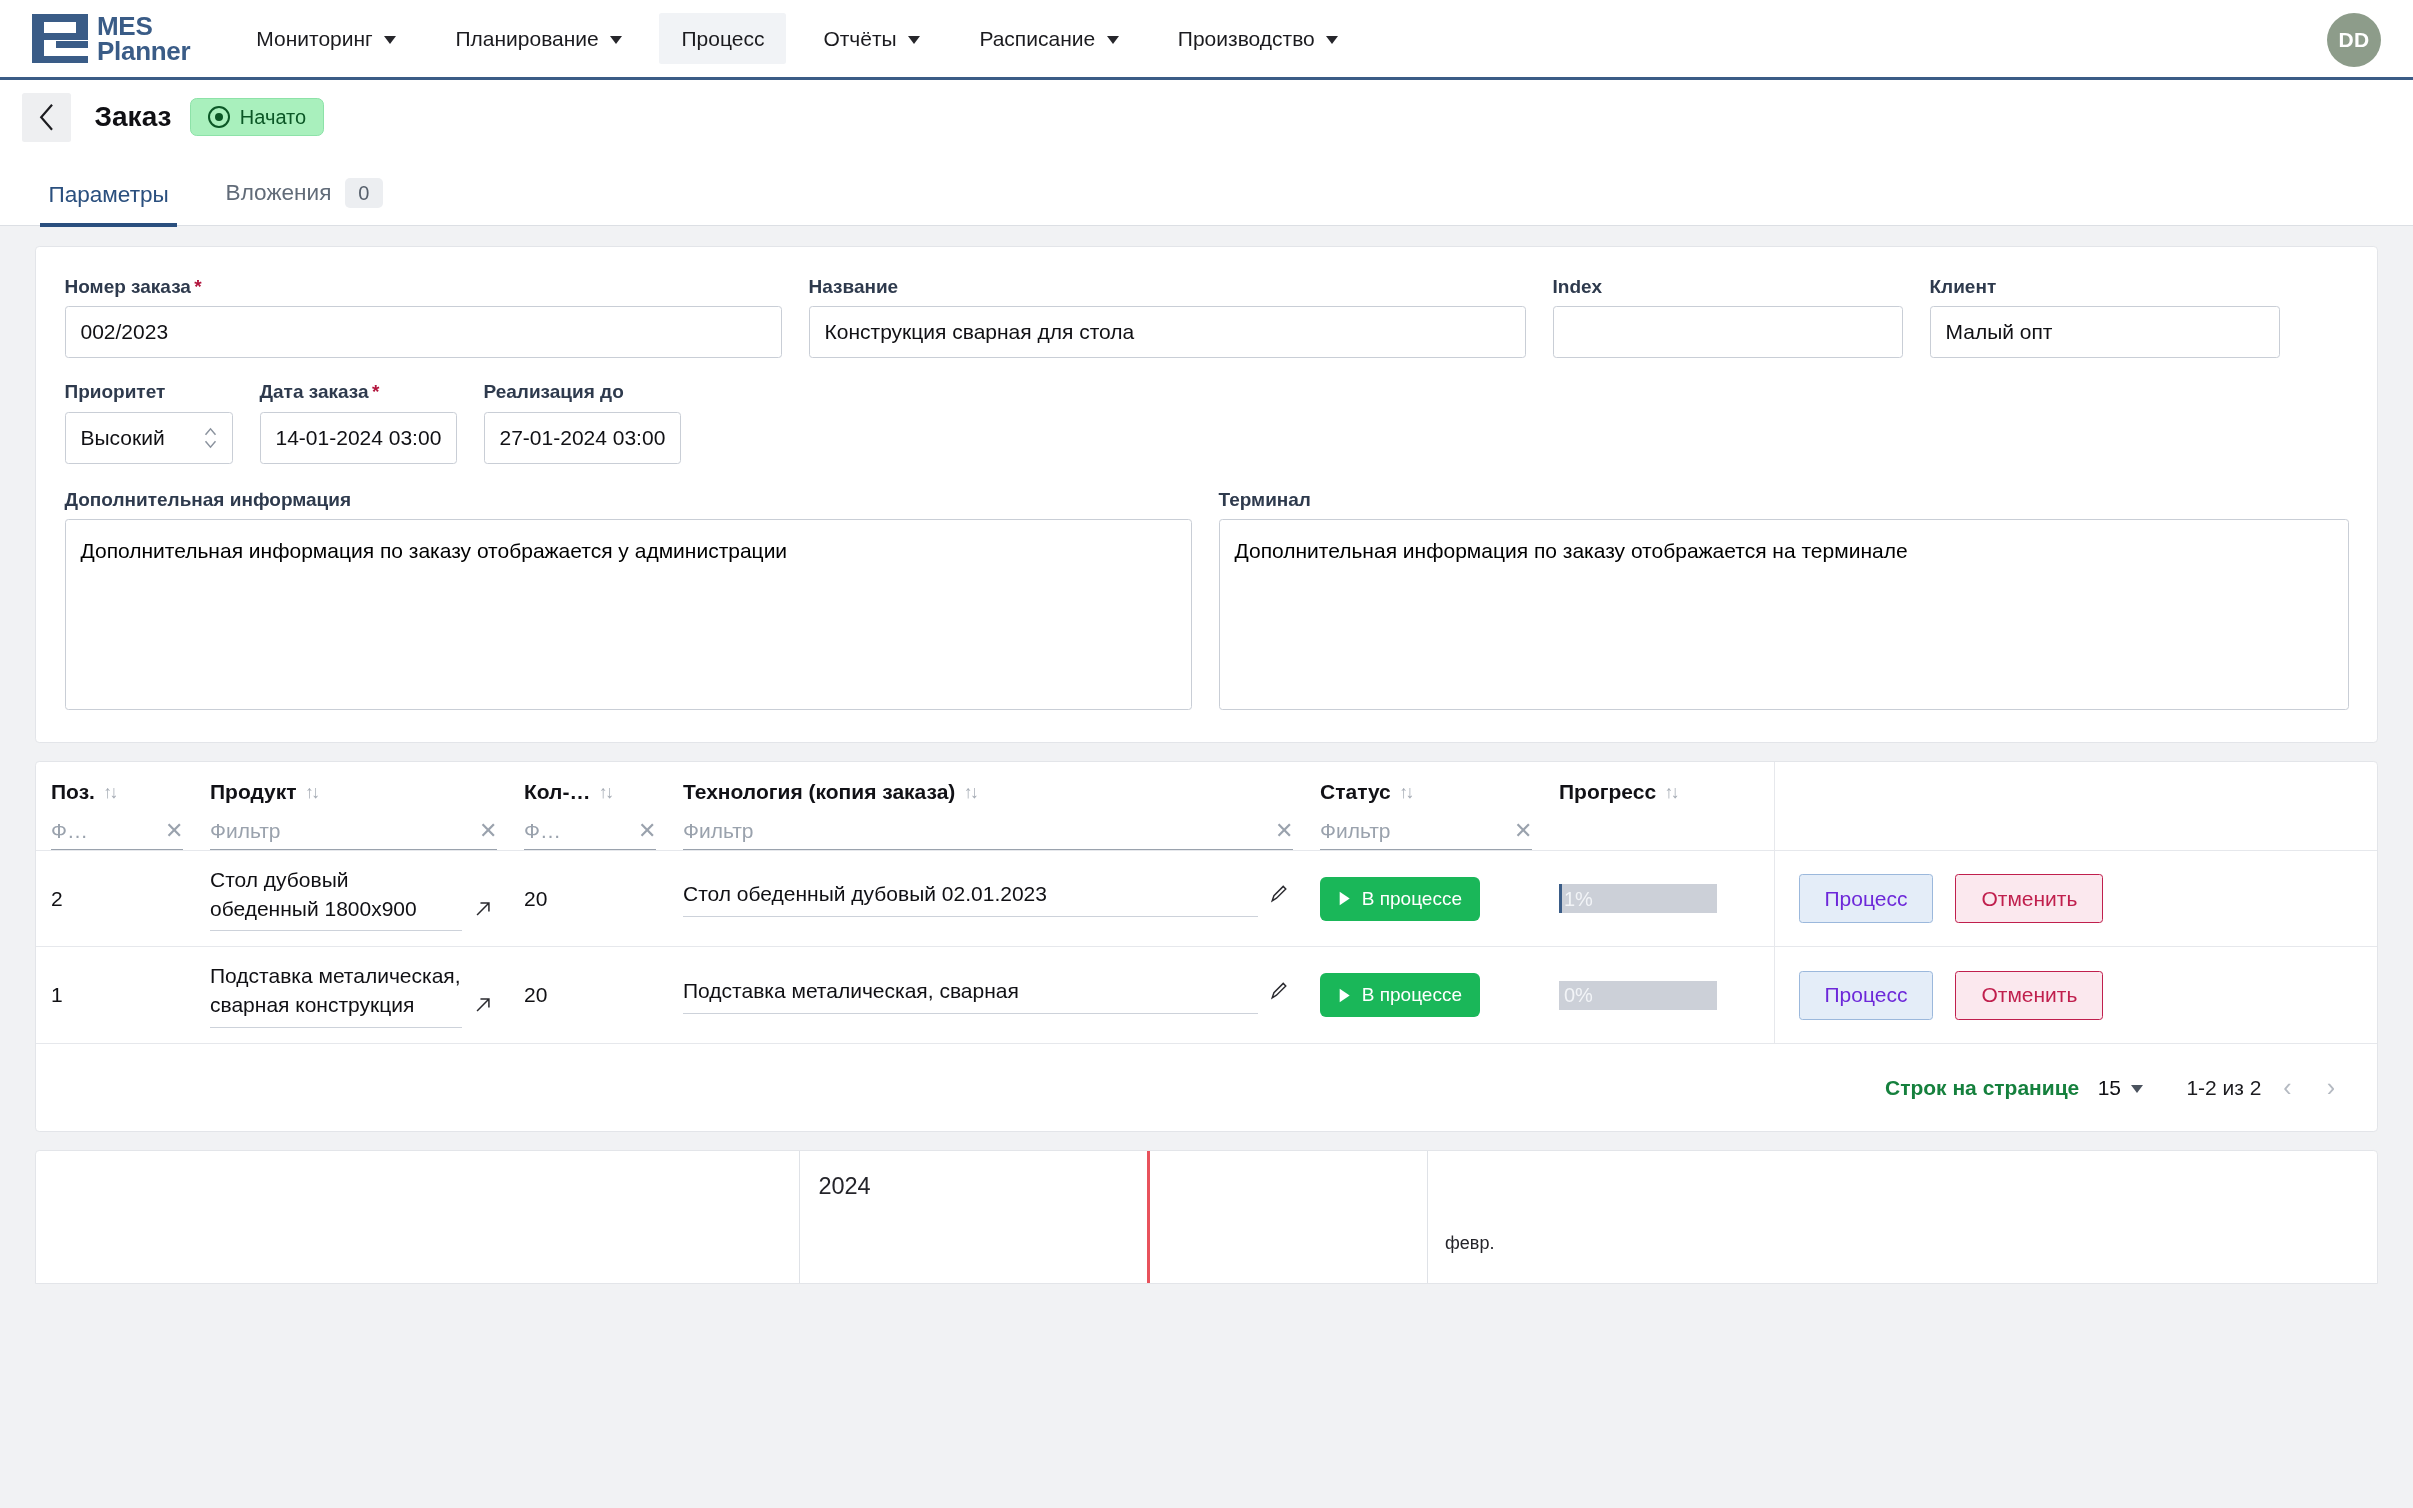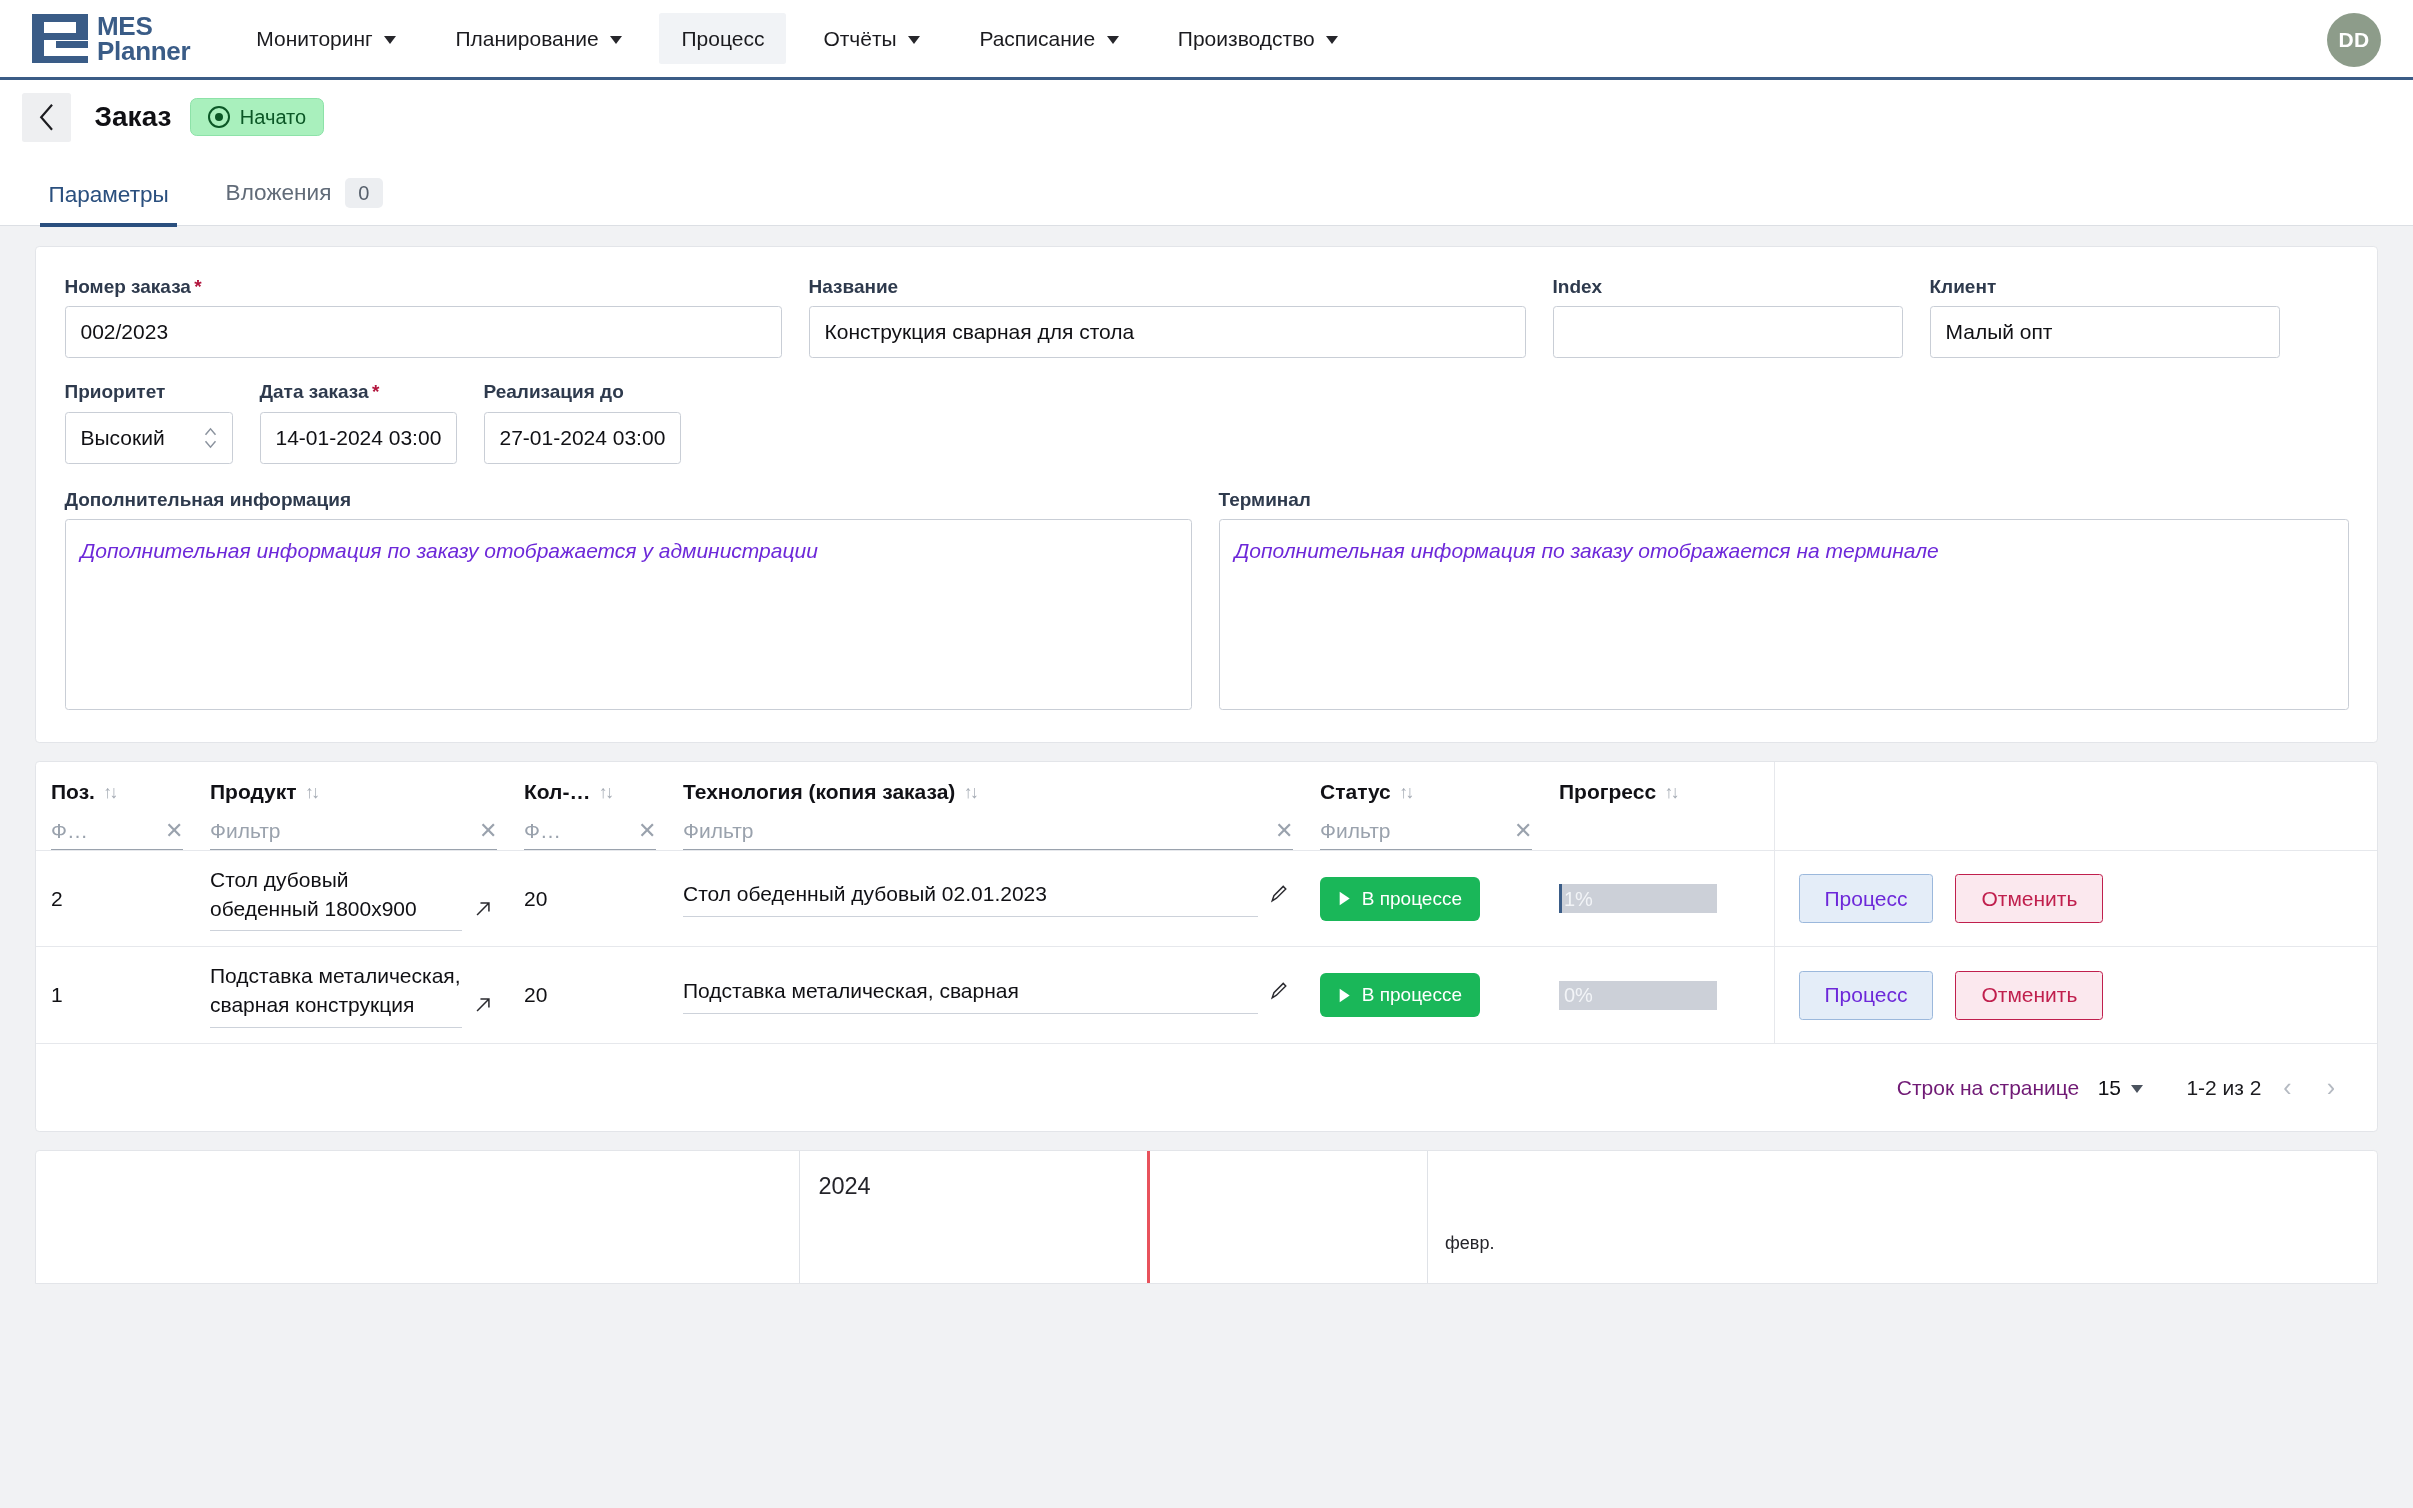--- a/index.html
+++ b/index.html
@@ -109,22 +109,22 @@
     position:absolute; right:15px; top:50%; transform:translateY(-50%);
     display:flex;flex-direction:column;gap:2.5px; color:#8b939e; font-size:11.7px; line-height:0.8;
   }
 
   .row1 { display:flex; gap:27px; }
   .row2 { display:flex; gap:27px; margin-top:23.5px; }
   .row3 { display:flex; gap:27px; margin-top:25px; }
 
   .ta {
     width:100%; height:191px; border:0.8px solid #c9ced6; border-radius:3.4px;
-    font-size:21px; color:#6d28d9; padding:17px 15px; resize:none;
-    font-family:inherit; line-height:1.35; background:#fff;font-style:italic;
+    font-size:21px; color:#000000; padding:17px 15px; resize:none;
+    font-family:inherit; line-height:1.35; background:#fff;
   }
 
   
   .tablecard {
     background:#ffffff; border:0.8px solid #e3e5e9; border-radius:4.2px;
     margin-top: 18.4px; overflow:hidden;
   }
   .thead { display:flex; border-bottom:0.8px solid #e6e8ec; }
   .th { padding: 18.4px 11.7px 0 15px; }
   .th-title { display:flex; align-items:center; gap:8.4px; font-size:21px; font-weight:bold; color:#111116; white-space:nowrap; }
@@ -159,21 +159,21 @@
   .btn-proc {
     background:#e4edf8; border:0.8px solid #9bb8dc; color:#6d28d9;
     font-size:21px; padding: 11.7px 25px; border-radius:3.4px; cursor:pointer; font-family:inherit;
   }
   .btn-cancel {
     background:#fbe8ee; border:0.8px solid #c01f4d; color:#c01f4d;
     font-size:21px; padding: 11.7px 25px; border-radius:3.4px; cursor:pointer; font-family:inherit;
   }
 
   .tfoot { display:flex; align-items:center; justify-content:flex-end; height:87px; padding-right:28.5px; gap:8.4px; }
-  .tfoot .lbl { font-size:21px; color:#701a75; }
+  .tfoot .lbl { font-size:21px; color:#15803d;font-weight:bold; }
   .tfoot .pgsel { display:flex;align-items:center; gap:10px; font-size:21px; color:#101014; margin-left:10px; cursor:pointer; }
   .tfoot .rng { font-size:21px; color:#1c1c20; margin-left:35px; }
   .pgbtn { font-size:25px; color:#b5bac2; padding: 0 13.4px; cursor:pointer; }
 
   
   .gantt {
     margin-top:18.4px; background:#ffffff; border:0.8px solid #e3e5e9;
     border-radius:4.2px 4.2px 0 0; height: 134px; display:flex; position:relative; overflow:hidden;
   }
   .gantt-left { width: 764px; border-right:0.8px solid #dfe2e7; }

